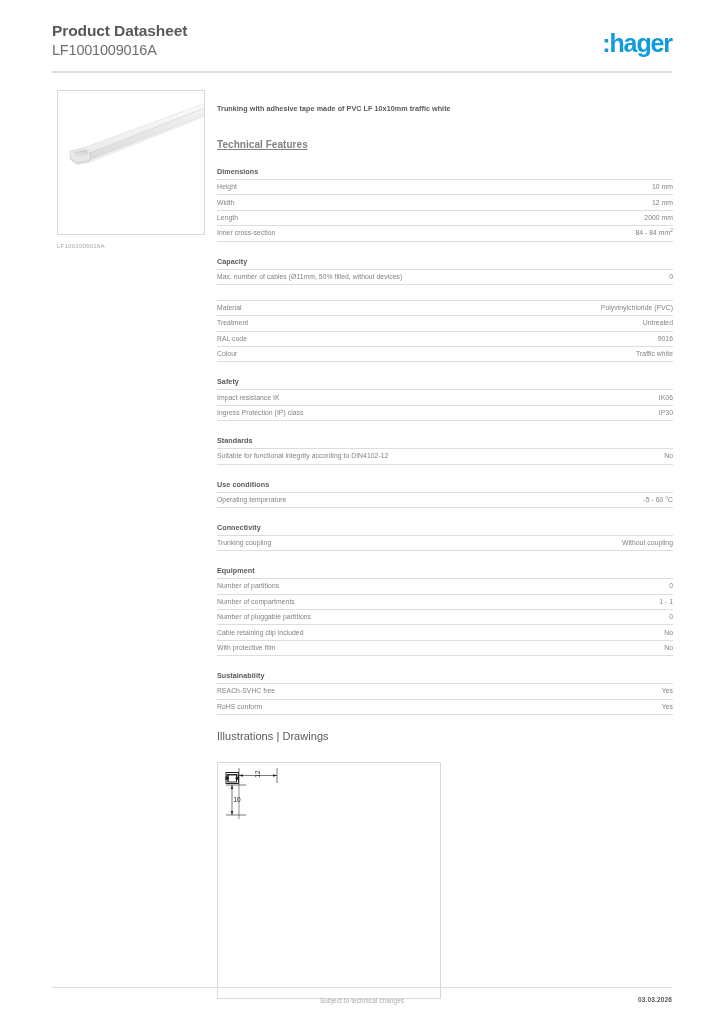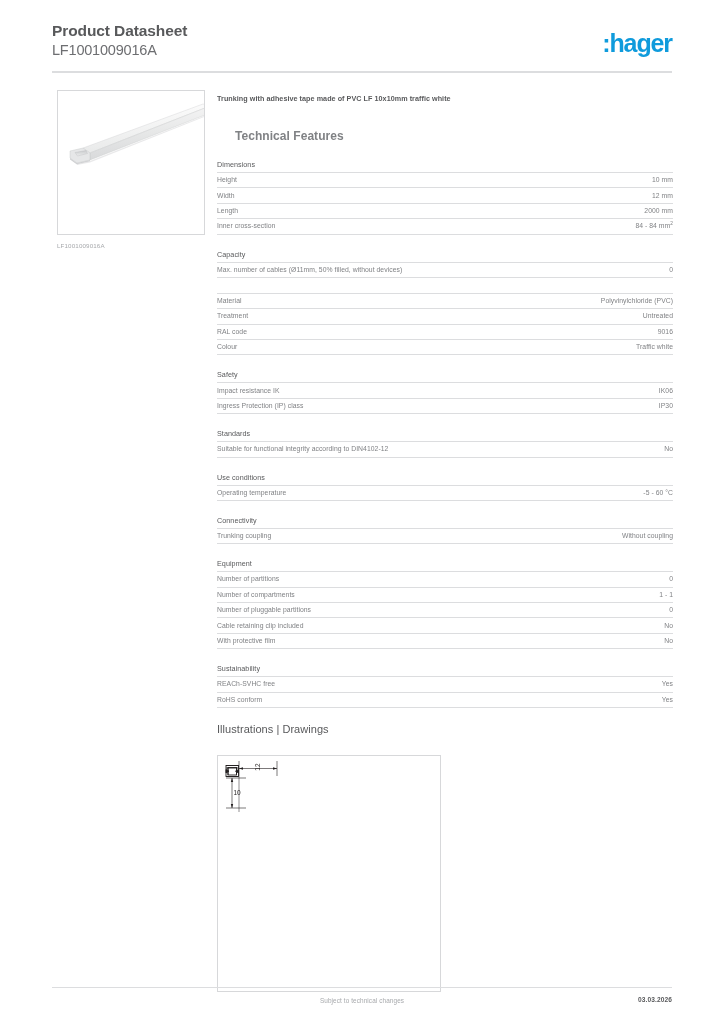--- a/index.html
+++ b/index.html
@@ -98,46 +98,47 @@
     margin-top: 7px;
     font-size: 6.2px;
     color: #a7a9ac;
     letter-spacing: 0.15px;
   }
 
   
   .content {
     position: absolute;
     left: 217px;
-    top: 94px;
+    top: 104px;
     width: 456px;
   }
 
   .intro {
     font-size: 7.2px;
     font-weight: bold;
     color: #58595b;
     letter-spacing: 0.05px;
     line-height: 10px;
     margin: 0 0 25px 0;
   }
   .subhead {
-    font-size: 12px;
+    font-size: 10px;
     font-weight: bold;
     color: #808285;
     letter-spacing: 0.05px;
-    margin: 0 0 17px 18px;
+    margin: 0 0 17px 0;
+    text-decoration: underline;
   }
 
   .group {
     margin-bottom: 15px;
   }
   .group-title {
     font-size: 7.2px;
-    font-weight: normal;
+    font-weight: bold;
     color: #58595b;
     letter-spacing: 0.05px;
     margin: 0 0 3px 0;
   }
   table.spec {
     width: 100%;
     border-collapse: collapse;
     table-layout: fixed;
   }
   table.spec tr {

